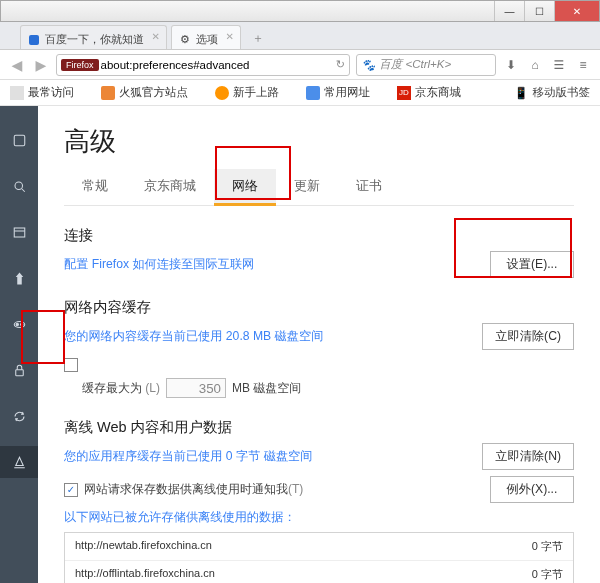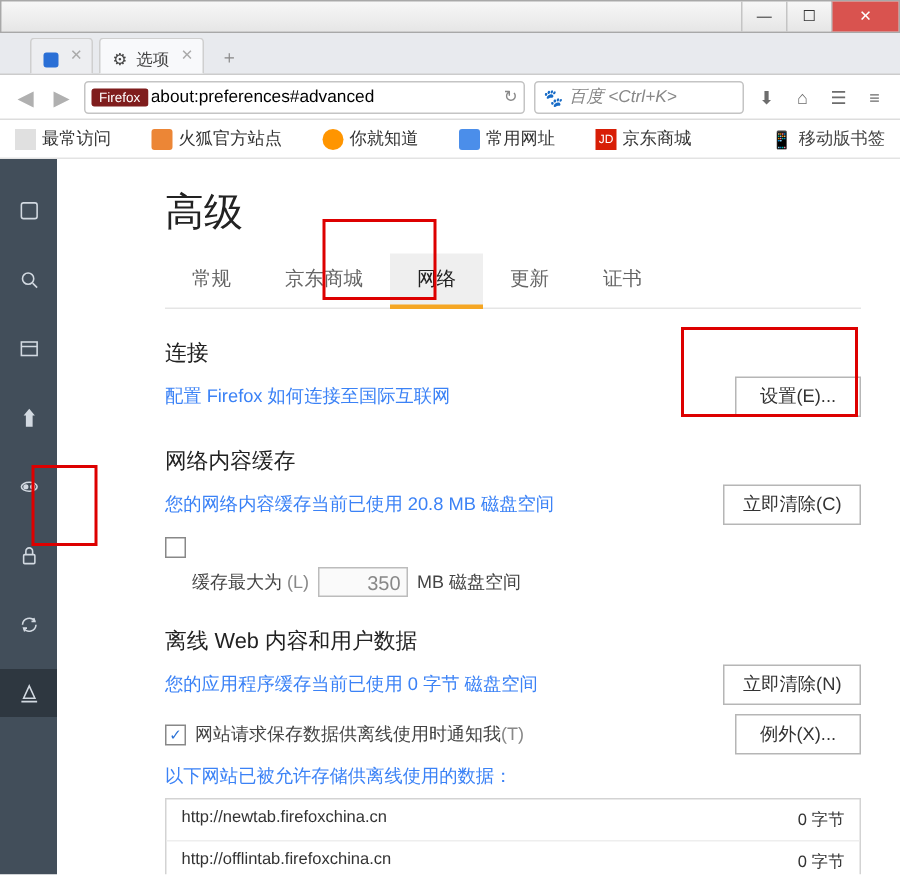--- a/index.html
+++ b/index.html
@@ -67,21 +67,21 @@
   .sidebar {
     width: 38px; background: #424e5a; display: flex; flex-direction: column; align-items: center;
     padding-top: 18px; gap: 14px;
   }
   .sb-item {
     width: 38px; height: 32px; display: flex; align-items: center; justify-content: center;
     color: #d2d9e1; font-size: 15px;
   }
   .sb-item.active { background: #2e3740; }
   .main {
-    flex: 1; padding: 18px 26px 10px 26px; overflow: hidden; color: #333; margin-left: 46px;
+    flex: 1; padding: 18px 26px 10px 26px; overflow: hidden; color: #333;
   }
   h1 { font-size: 26px; font-weight: 400; margin: 0 0 10px 0; color: #222; }
   .subtabs {
     display: flex; gap: 0; margin-top: 6px; border-bottom: 1px solid #e5e5e5;
   }
   .subtab {
     padding: 8px 18px; color: #666; font-size: 13px;
   }
   .subtab.active {
     background: #efefef; border-bottom: 3px solid #f5a623; color: #222;
@@ -121,20 +121,21 @@
 
 <div class="titlebar">
   <div class="wbtn">—</div>
   <div class="wbtn">☐</div>
   <div class="wbtn close">✕</div>
 </div>
 
 <div class="tabstrip">
   <div class="tab inactive">
     <span class="gi-baidu"></span>
+    <span>百度一下，你就知道</span>
     <span class="tab-x">✕</span>
   </div>
   <div class="tab">
     <span class="gi-gear">⚙</span>
     <span>选项</span>
     <span class="tab-x">✕</span>
   </div>
   <div class="newtab">＋</div>
 </div>
 
@@ -160,21 +161,21 @@
   <div class="bm-item">
       <span class="bi-icon bi-generic"></span>
       <span>最常访问</span>
     </div>
   <div class="bm-item">
       <span class="bi-icon bi-orange"></span>
       <span>火狐官方站点</span>
     </div>
   <div class="bm-item">
       <span class="bi-icon bi-ff"></span>
-      <span>你就知道</span>
+      <span>新手上路</span>
     </div>
   <div class="bm-item">
       <span class="bi-icon bi-blue"></span>
       <span>常用网址</span>
     </div>
   <div class="bm-item">
       <span class="bi-icon bi-jd">JD</span>
       <span>京东商城</span>
     </div>
   <div class="bm-right bm-item">

